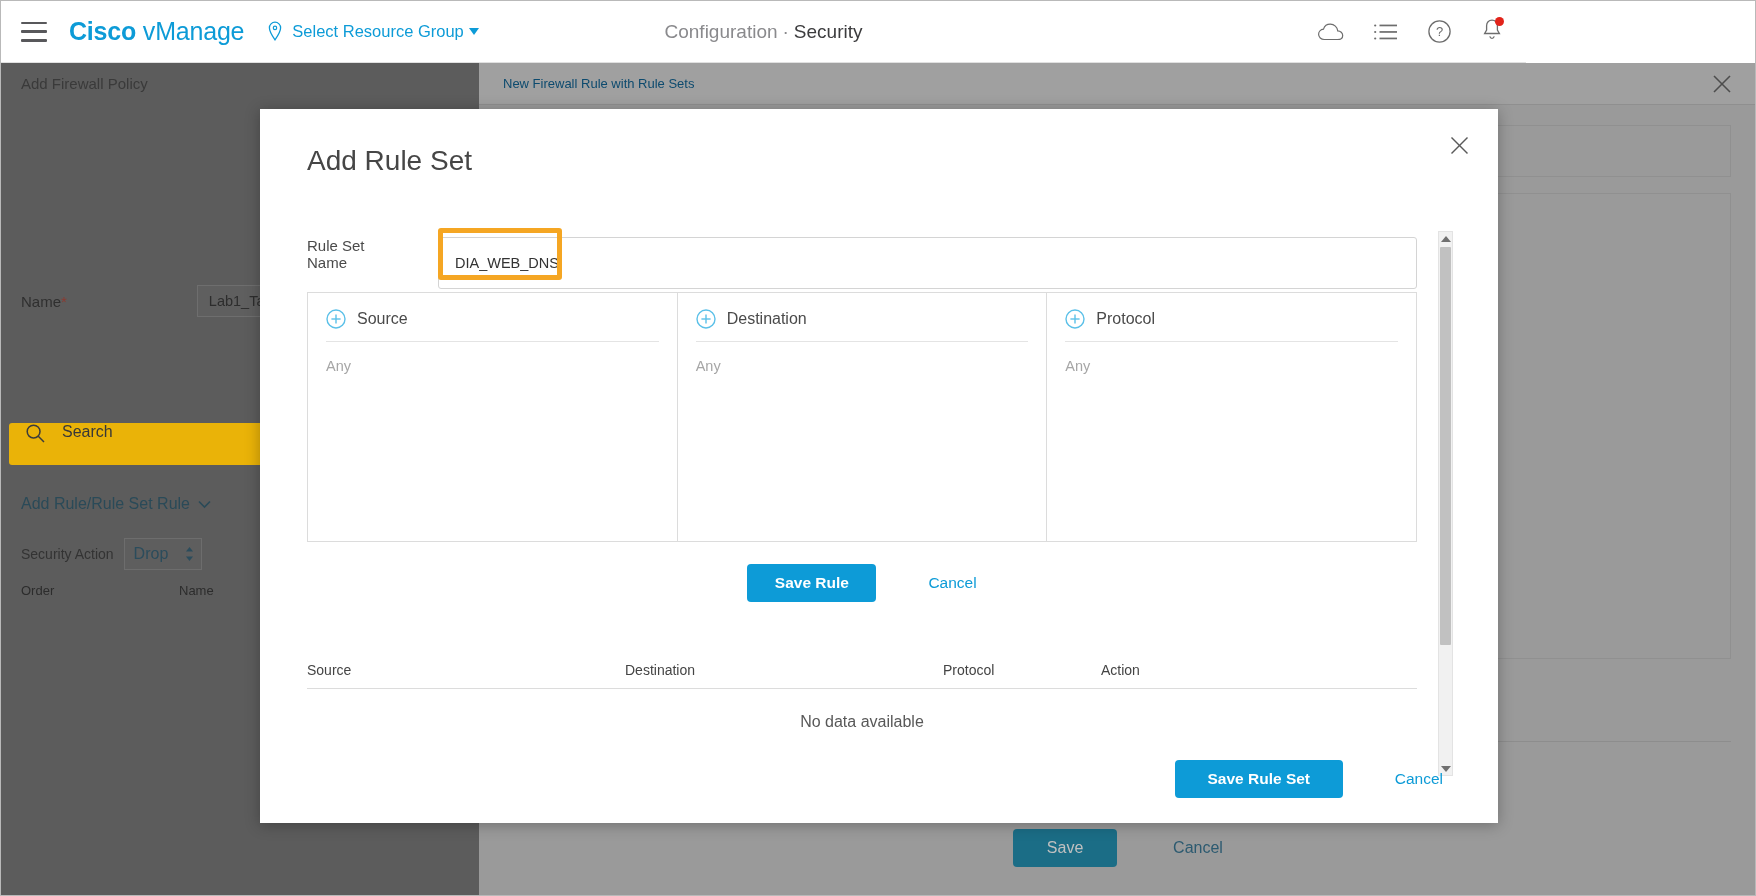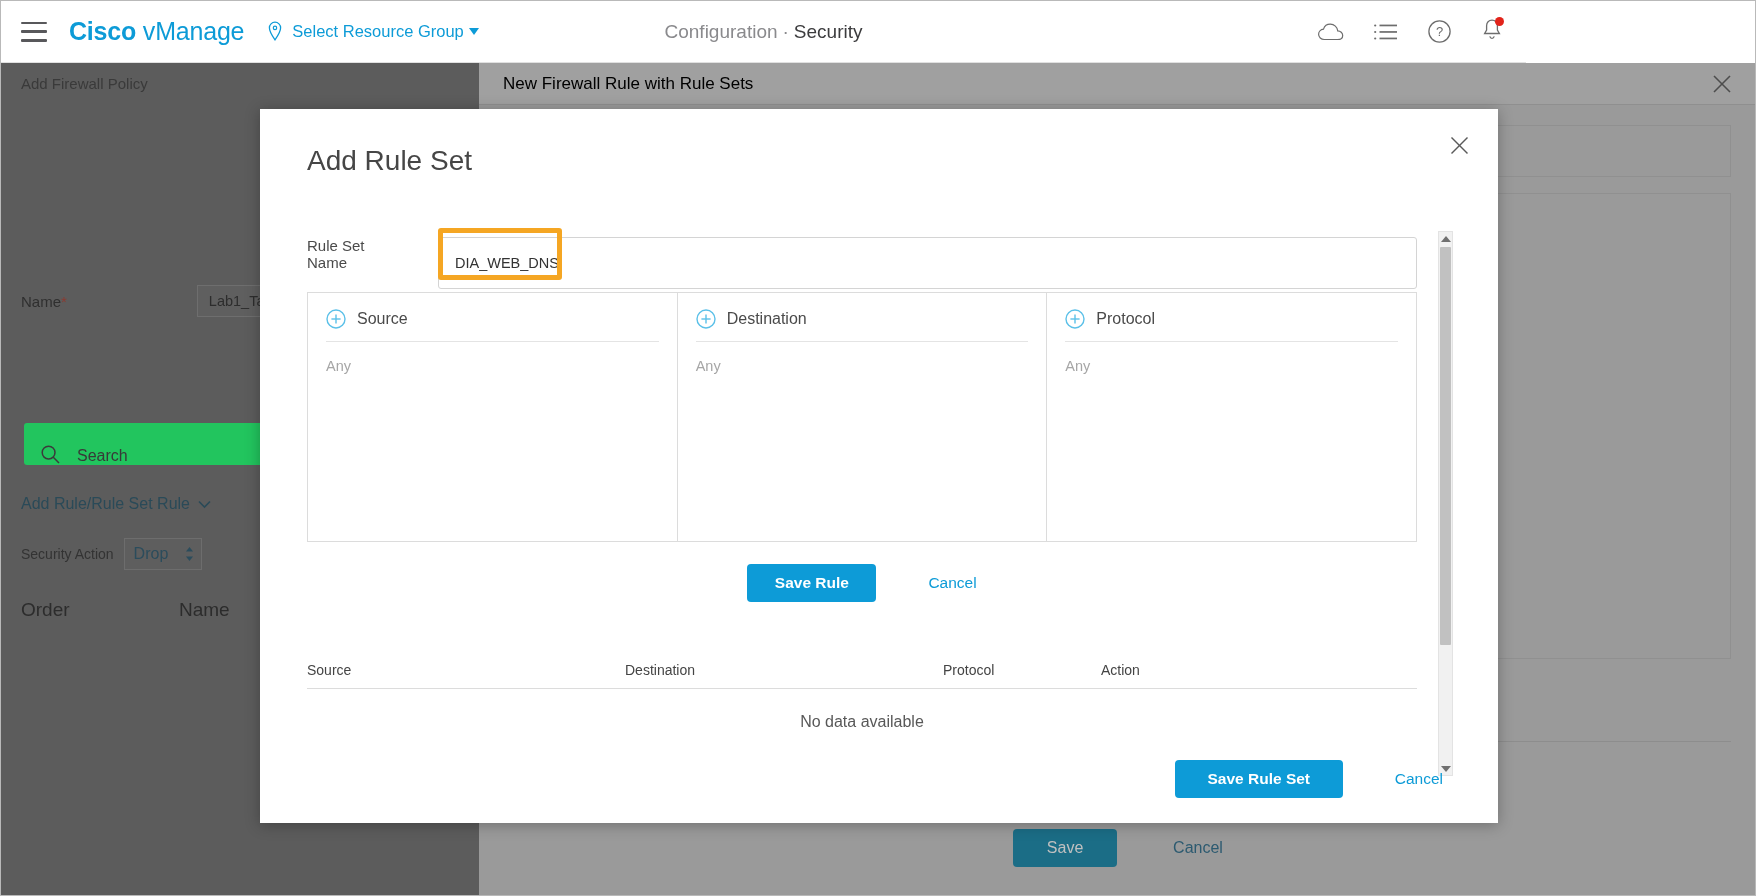--- a/index.html
+++ b/index.html
@@ -140,26 +140,26 @@
     display: flex;
     align-items: center;
     padding-left: 11px;
     font-size: 14.5px;
     color: #2d2d2d;
     white-space: nowrap;
     overflow: hidden;
   }
   .bg-search {
     position: absolute;
-    top: 360px; left: 23px;
+    top: 360px; left: 8px;
     width: 440px; height: 42px;
-    background: #22c55e;
+    background: #eab308;
     border-radius: 3px;
     display: flex;
-    align-items: flex-end;
+    align-items: flex-start;
     padding-left: 16px;
     gap: 16px;
   }
   .bg-search-text { font-size: 16px; color: #383838; }
   .bg-addrule {
     position: absolute;
     top: 432px; left: 20px;
     font-size: 16px;
     color: #2a4a58;
     display: flex;
@@ -182,24 +182,24 @@
     display: flex;
     align-items: center;
     justify-content: space-between;
     padding: 0 7px 0 9px;
     font-size: 16px;
     color: #2b4c5c;
   }
   .updown { display:block; width:9px; height:16px; }
   .bg-table-head {
     position: absolute;
-    top: 536px; left: 20px;
+    top: 520px; left: 20px;
     width: 440px;
     display: flex;
-    font-size: 19px;
+    font-size: 13px;
     color: #2c2c2c;
   }
   .bg-table-head .c1 { width: 158px; }
 
   .bg-right {
     position: absolute;
     top: 0; left: 478px;
     width: 1278px;
     height: 834px;
     background: #9a9a9a;
@@ -208,21 +208,21 @@
     position: absolute;
     top: 0; left: 0;
     width: 1278px; height: 42px;
     background: #a0a0a0;
     border-bottom: 1px solid #8f8f8f;
     display: flex;
     align-items: center;
     justify-content: space-between;
     padding: 0 24px 0 24px;
   }
-  .bg-right-title { font-size: 17px; color: #000000; }
+  .bg-right-title { font-size: 13px; color: #0c4a6e; }
   .bg-card-a {
     position: absolute;
     top: 62px; left: 24px;
     width: 1228px; height: 52px;
     border: 1px solid #909090;
   }
   .bg-card-b {
     position: absolute;
     top: 130px; left: 24px;
     width: 1228px; height: 466px;

